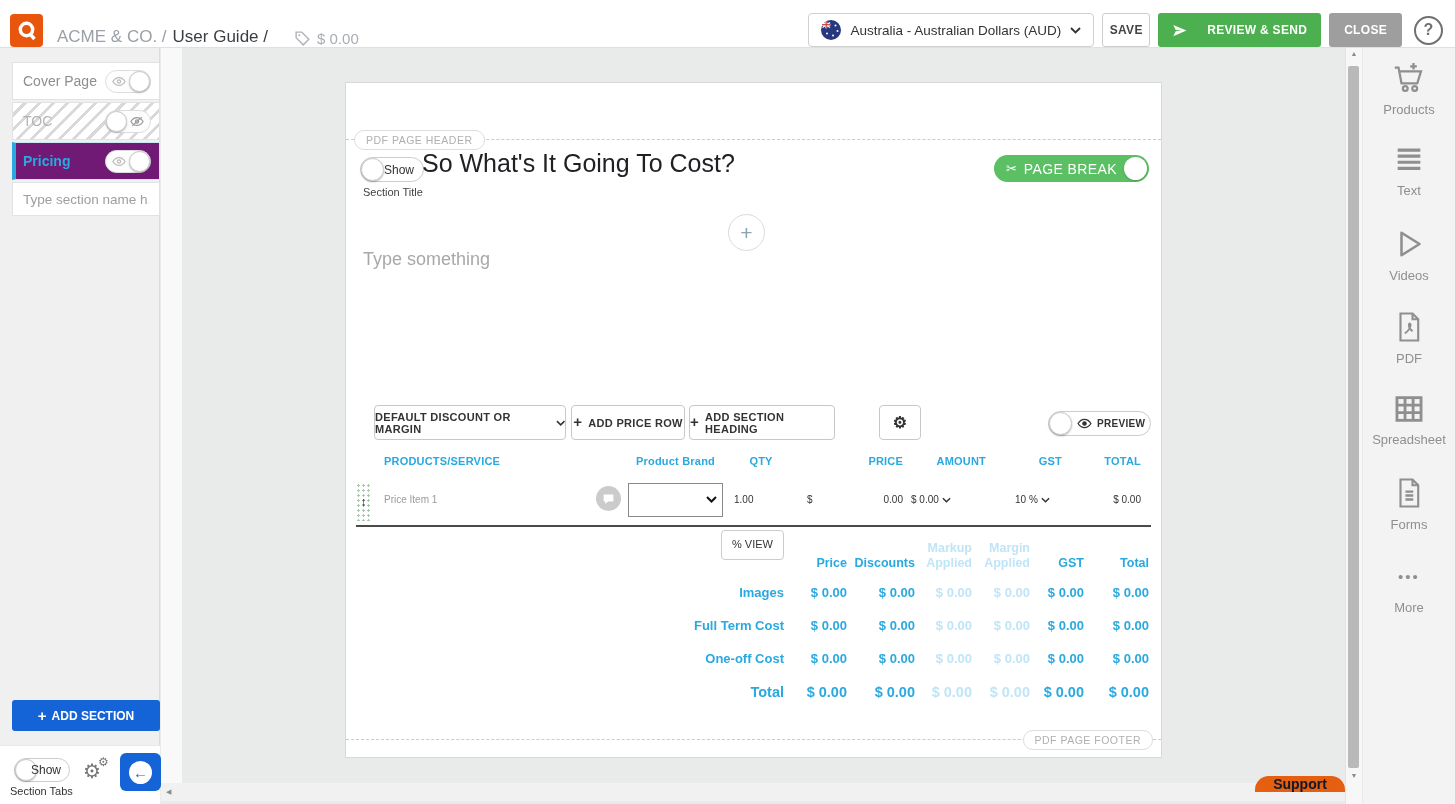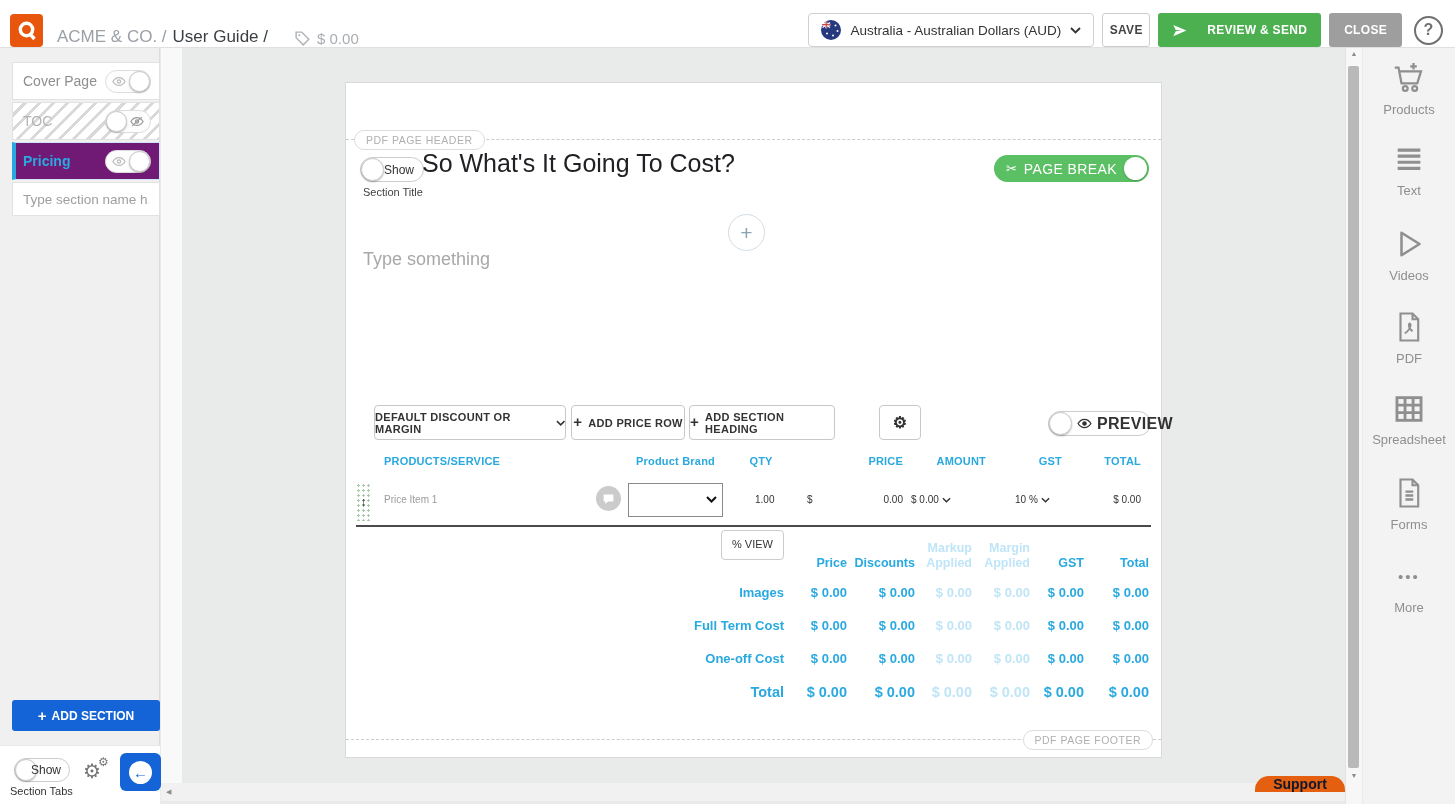--- a/index.html
+++ b/index.html
@@ -66,21 +66,21 @@
   #page-break .pb-text { color:#fff; font-size:14px; font-weight:normal; letter-spacing:.4px; }
   #page-break .pb-knob { width:23px; height:23px; background:#fff; border-radius:50%; box-shadow:0 1px 2px rgba(0,0,0,.2); }
   #plus-btn { position:absolute; left:382px; top:131px; width:37px; height:37px; border:1px solid #d4dde4; border-radius:50%; color:#8aa4b3; font-size:21px; font-weight:300; display:flex; align-items:center; justify-content:center; cursor:pointer; background:#fff; }
   #body-placeholder { position:absolute; left:17px; top:166px; font-size:18px; color:#a8a8a8; cursor:text; }
 
   .ctl-btn { position:absolute; top:322px; height:35px; background:#fff; border:1px solid #c8c8c8; border-radius:4px; display:flex; align-items:center; justify-content:center; gap:6px; font-size:11px; font-weight:bold; color:#333; letter-spacing:.3px; cursor:pointer; }
   .ctl-plus { font-size:15px; font-weight:bold; margin-top:-2px; }
   #preview-pill { position:absolute; left:702px; top:328px; width:103px; height:25px; border:1px solid #ccc; border-radius:13px; background:#fff; cursor:pointer; }
   #preview-pill .knob { width:23px; height:23px; }
   #preview-pill .pv-inner { position:absolute; left:28px; top:0; height:23px; display:flex; align-items:center; gap:5px; }
-  #preview-pill .pv-text { font-size:16px; font-weight:bold; color:#333; letter-spacing:.3px; }
+  #preview-pill .pv-text { font-size:10px; font-weight:bold; color:#333; letter-spacing:.3px; }
 
   .th { position:absolute; top:372px; font-size:11px; font-weight:bold; color:#29a9e0; letter-spacing:.2px; }
   .tr-cell { position:absolute; top:411px; font-size:10px; color:#333; }
   #drag-handle { position:absolute; left:10px; top:400px; width:15px; height:38px; background-image:radial-gradient(#a9c9ac 1.1px, transparent 1.1px); background-size:5px 5px; display:flex; align-items:center; justify-content:center; color:#333; font-size:12px; cursor:grab; }
   #comment-btn { position:absolute; left:250px; top:403px; width:25px; height:25px; border-radius:50%; background:#cbcbcb; display:flex; align-items:center; justify-content:center; cursor:pointer; }
   #brand-select { position:absolute; left:282px; top:400px; width:95px; height:34px; border:1px solid #8a8a8a; background:#fff; cursor:pointer; }
   #brand-select .sel-chev { position:absolute; right:5px; top:12px; }
   #row-underline { position:absolute; left:10px; top:442px; width:795px; border-top:2px solid #4a4a4a; }
   .chev-inline { display:inline-block; margin-left:3px; }
 
@@ -292,21 +292,21 @@
       <div id="comment-btn">
         <svg width="13" height="12" viewBox="0 0 16 14">
             <path d="M2 1.5h12v8.5H7.5L4 13v-3H2z" fill="#fff"></path>
           </svg>
       </div>
       <div id="brand-select">
         <svg class="sel-chev" width="11" height="7" viewBox="0 0 11 7">
             <polyline points="1,1 5.5,5.5 10,1" fill="none" stroke="#111" stroke-width="2"></polyline>
           </svg>
       </div>
-      <div class="tr-cell" style="left:409px;">1.00</div>
+      <div class="tr-cell" style="left:388px;">1.00</div>
       <div class="tr-cell" style="left:461px;">$</div>
       <div class="tr-cell" style="left:480px; width:77px; text-align:right;">0.00</div>
       <div class="tr-cell" style="left:565px;">
         <span>$ 0.00</span><span class="chev-inline"><svg width="9" height="6" viewBox="0 0 10 6">
               <polyline points="1,1 5,5 9,1" fill="none" stroke="#333" stroke-width="1.6"></polyline>
             </svg></span>
       </div>
       <div class="tr-cell" style="left:669px;">
         <span>10 %</span><span class="chev-inline"><svg width="9" height="6" viewBox="0 0 10 6">
               <polyline points="1,1 5,5 9,1" fill="none" stroke="#333" stroke-width="1.6"></polyline>

